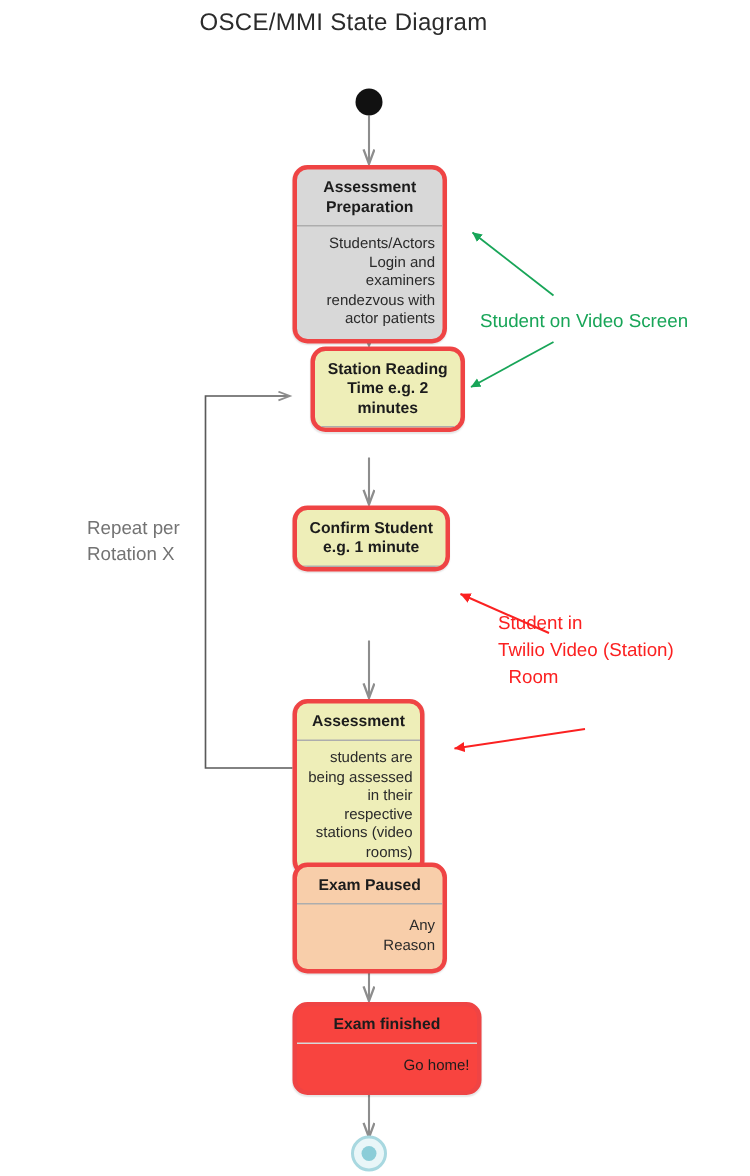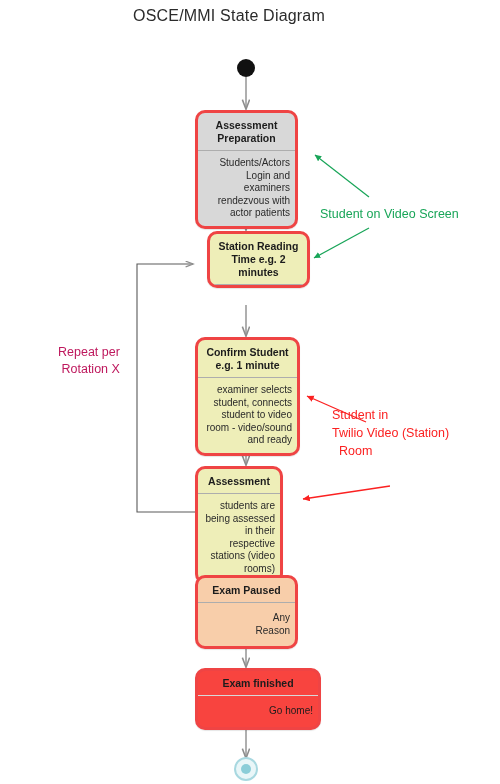--- a/index.html
+++ b/index.html
@@ -78,24 +78,24 @@
     font-family: "Liberation Sans", sans-serif;
     white-space: pre;
   }
   .annot-green { color: #18a558; }
   .annot-red   { color: #fb2121; }
 
   .loop-label {
     position: absolute;
     font-size: 12.5px;
     line-height: 17px;
-    color: #be185d;
+    color: #737373;
     font-family: "Liberation Sans", sans-serif;
     white-space: pre;
-    text-align: right;
+    text-align: left;
   }
 
   .init-node {
     position: absolute;
     width: 18px;
     height: 18px;
     border-radius: 50%;
     background: #111111;
   }
   .final-node {
@@ -160,21 +160,20 @@
     <div class="state-title">Assessment Preparation</div>
     <div class="state-body">Students/Actors Login and examiners rendezvous with actor patients</div>
   </div>
 
   <div class="state-node state-yellow" style="left:195px; top:231px; width:103px;margin-left:12px;">
     <div class="state-title">Station Reading Time e.g. 2 minutes</div>
   </div>
 
   <div class="state-node state-yellow" style="left:195px; top:337px; width:105px;">
     <div class="state-title">Confirm Student e.g. 1 minute</div>
-    <div class="state-body">examiner selects student, connects student to video room - video/sound and ready</div>
   </div>
 
   <div class="state-node state-yellow" style="left:195px; top:466px; width:88px;">
     <div class="state-title">Assessment</div>
     <div class="state-body">students are being assessed in their respective stations (video rooms)</div>
   </div>
 
   <div class="state-node state-peach" style="left:195px; top:575px; width:103px;">
     <div class="state-title">Exam Paused</div>
     <div class="state-body" style="padding-top:9px; padding-bottom:9px;margin-left:47px;">Any Reason</div>

